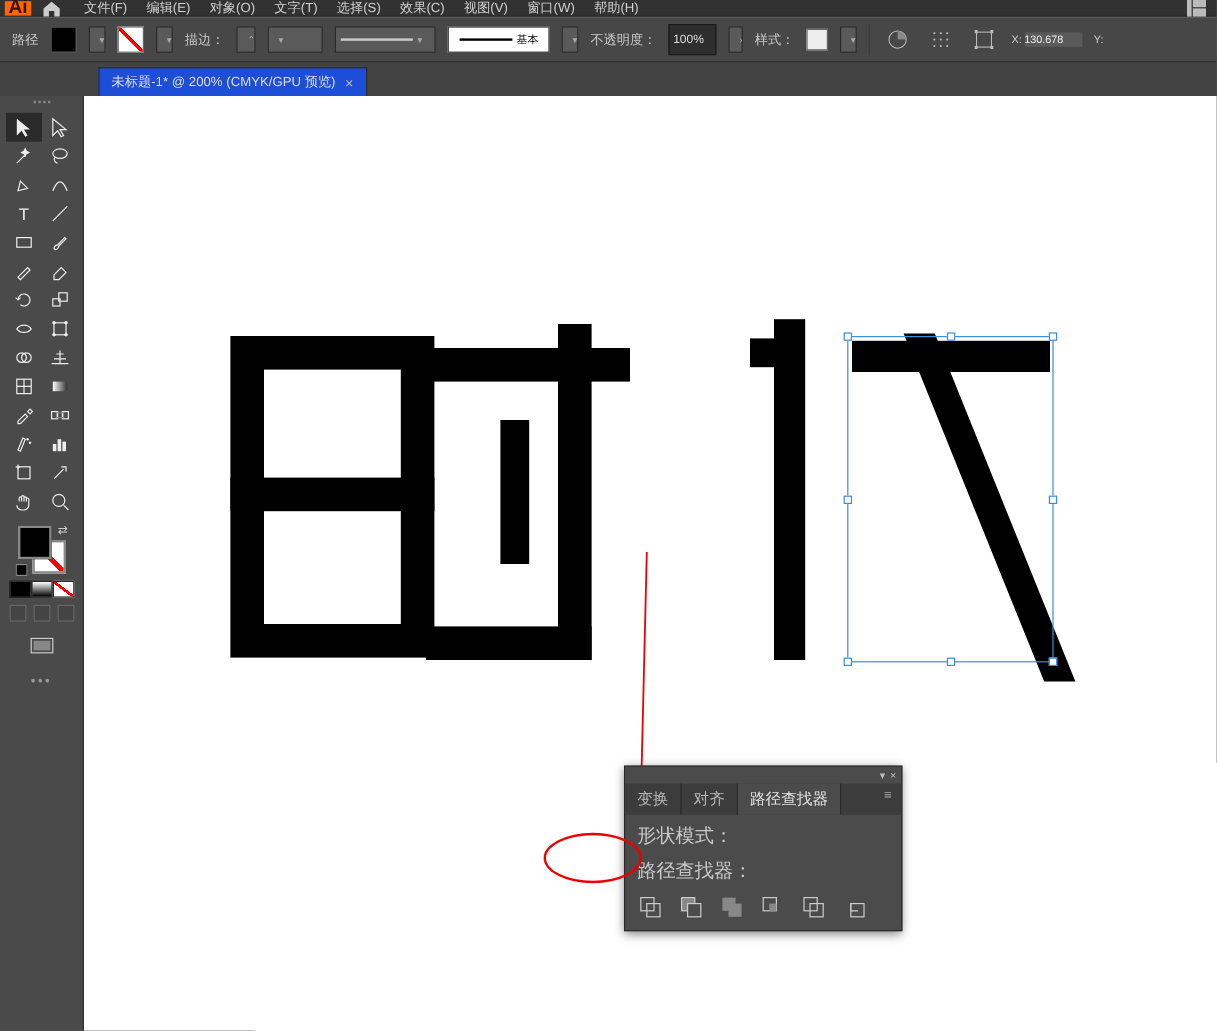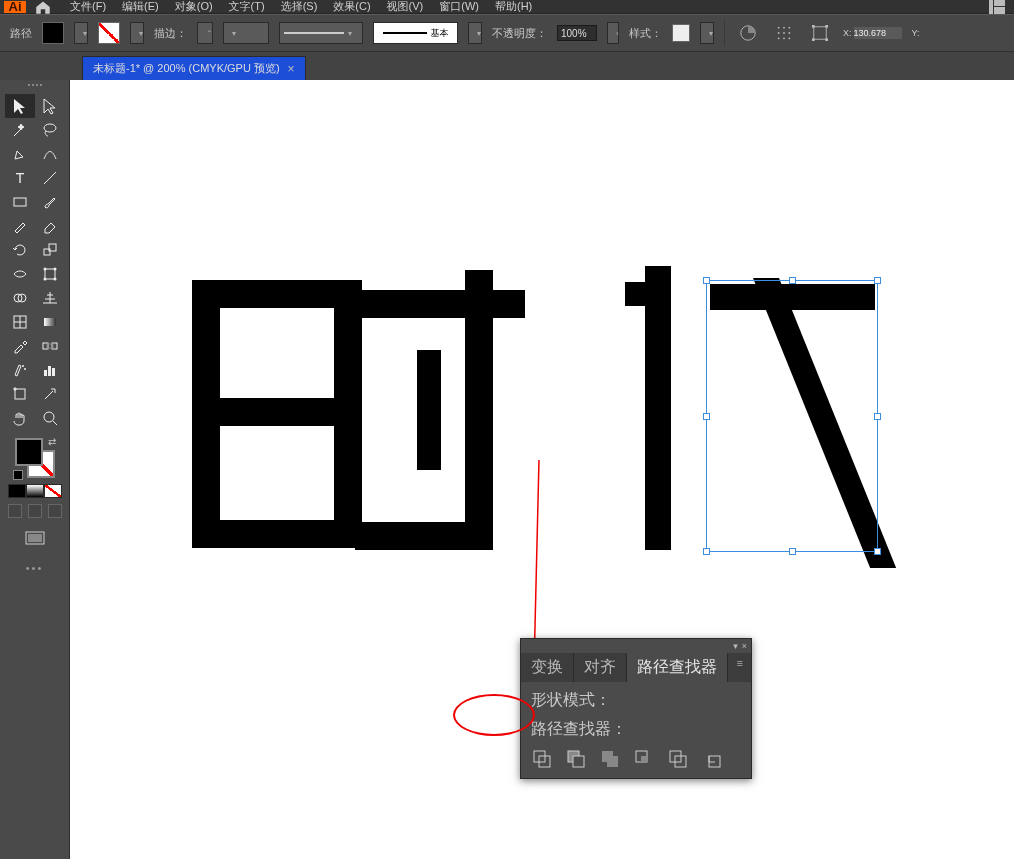--- a/index.html
+++ b/index.html
@@ -1,32 +1,32 @@
 <!DOCTYPE html>
 <html><head>
 <meta charset="utf-8">
 <style>
 *{margin:0;padding:0;box-sizing:border-box;font-family:Arial,"Microsoft YaHei",sans-serif;-webkit-font-smoothing:antialiased}
 body{background:#323232;width:1014px;height:859px;overflow:hidden;color:#b0b0b0;font-size:11px;position:relative}
 .menubar{height:14px;background:#323232;display:flex;align-items:center;padding:0 4px;gap:0;border-bottom:1px solid #262626}
-.ai-logo{width:22px;height:12px;background:#ff6600;color:#3a1200;font-weight:bold;font-size:13px;display:flex;align-items:center;justify-content:center;margin-right:8px}
+.ai-logo{width:22px;height:12px;background:#ff6600;color:#3a1200;font-weight:bold;font-size:16px;display:flex;align-items:center;justify-content:center;margin-right:8px}
 .home-icon{width:18px;height:12px;display:flex;align-items:center;justify-content:center;margin-right:10px}
 .menubar-item{padding:0 8px;font-size:11px;color:#d0d0d0;cursor:default}
 .menubar-end{margin-left:auto;display:flex;align-items:center;gap:4px}
 .controlbar{height:38px;background:#474747;display:flex;align-items:center;padding:0 10px;gap:10px;border-top:1px solid #5a5a5a;border-bottom:1px solid #2f2f2f}
 .cb-label{color:#c8c8c8;font-size:11px}
 .swatch{width:22px;height:22px;border:1px solid #666}
 .swatch.black{background:#000}
 .swatch.none{background:#fff;position:relative}
 .swatch.none::after{content:'';position:absolute;left:0;top:0;right:0;bottom:0;background:linear-gradient(to top right,transparent 45%,red 45%,red 55%,transparent 55%)}
 .dd{background:#5a5a5a;border:1px solid #2a2a2a;height:22px;display:flex;align-items:center;padding:0 4px;color:#ddd;font-size:11px;position:relative}
 .dd .caret{margin-left:4px;font-size:8px;color:#aaa}
 .stroke-preview{width:85px;height:22px;background:#fff;display:flex;align-items:center;justify-content:center;font-size:9px;color:#000;border:1px solid #2a2a2a}
 .stroke-preview .line{width:44px;height:2px;background:#000;margin-right:4px}
-.opac-input{width:40px;height:16px;background:#2e2e2e;border:1px solid #1a1a1a;color:#ddd;font-size:10px;padding:0 3px}
+.opac-input{width:40px;height:26px;background:#2e2e2e;border:1px solid #1a1a1a;color:#ddd;font-size:10px;padding:0 3px}
 .cb-iconbtn{width:26px;height:26px;display:flex;align-items:center;justify-content:center}
 .cb-sep{width:1px;height:26px;background:#3a3a3a}
 .xy{display:flex;align-items:center;gap:2px;font-size:9px}
 .xy-label{color:#ccc}
 .xy-val{background:#5a5a5a;padding:1px 0;color:#eee;min-width:48px}
 .tabbar{height:28px;background:#434343;display:flex;align-items:flex-end;padding-left:82px}
 .doc-tab{height:24px;background:#1d4ed8;border:1px solid #2a2a2a;border-bottom:none;padding:0 10px;display:flex;align-items:center;gap:8px;font-size:11px;color:#ddd}
 .doc-tab .close{font-size:12px;color:#bbb;cursor:pointer}
 .work{position:absolute;left:0;top:80px;right:0;bottom:0;display:flex}
 .toolbox{width:70px;background:#4a4a4a;display:flex;flex-direction:column;align-items:center;padding-top:4px;gap:0;border-right:1px solid #2d2d2d}
@@ -69,21 +69,21 @@
 .sel-shape .diag{position:absolute;left:43px;top:-6px;width:26px;height:290px;background:#000;transform:skewX(22deg);transform-origin:top}
 .selbox{position:absolute;left:636px;top:200px;width:172px;height:272px;border:1px solid #3b8de0}
 .handle{position:absolute;width:7px;height:7px;background:#fff;border:1px solid #3b8de0}
 .h-tl{left:-4px;top:-4px}.h-tm{left:50%;top:-4px;margin-left:-3px}.h-tr{right:-4px;top:-4px}
 .h-ml{left:-4px;top:50%;margin-top:-3px}.h-mr{right:-4px;top:50%;margin-top:-3px}
 .h-bl{left:-4px;bottom:-4px}.h-bm{left:50%;bottom:-4px;margin-left:-3px}.h-br{right:-4px;bottom:-4px}
 .panel{position:absolute;left:450px;top:558px;width:232px;background:#4b4b4b;border:1px solid #2a2a2a;box-shadow:0 2px 8px rgba(0,0,0,0.5)}
 .panel-top{height:14px;display:flex;justify-content:flex-end;align-items:center;gap:4px;padding:0 4px;background:#4b4b4b}
 .panel-top span{font-size:9px;color:#bbb;cursor:pointer}
 .panel-tabs{display:flex;background:#3c3c3c}
-.ptab{padding:4px 10px;font-size:16px;color:#b8b8b8;border-right:1px solid #2a2a2a;cursor:pointer}
+.ptab{padding:4px 10px;font-size:13px;color:#b8b8b8;border-right:1px solid #2a2a2a;cursor:pointer}
 .ptab.active{background:#4b4b4b;color:#e4e4e4}
 .panel-menu{margin-left:auto;padding:4px 8px;color:#aaa;font-size:11px}
 .psec{padding:8px 10px}
 .psec-label{font-size:16px;color:#c8c8c8;margin-bottom:8px}
 .pf-row{display:flex;gap:12px;align-items:center;margin-bottom:10px}
 .pf-btn{width:22px;height:22px;display:flex;align-items:center;justify-content:center;cursor:pointer}
 .pf-btn svg{width:20px;height:20px}
 .expand-btn{background:#5d5d5d;border:1px solid #333;padding:2px 14px;font-size:10px;color:#888}
 .ann-arrow{position:absolute;left:459px;top:380px;pointer-events:none}
 .ann-circle{position:absolute;left:383px;top:614px;width:82px;height:42px;border:2px solid #e00;border-radius:50%;pointer-events:none}

